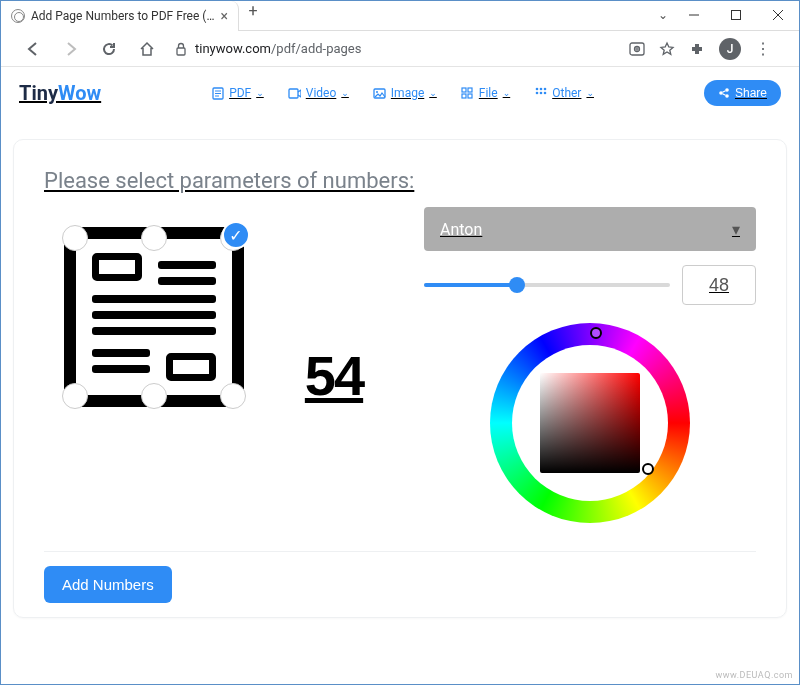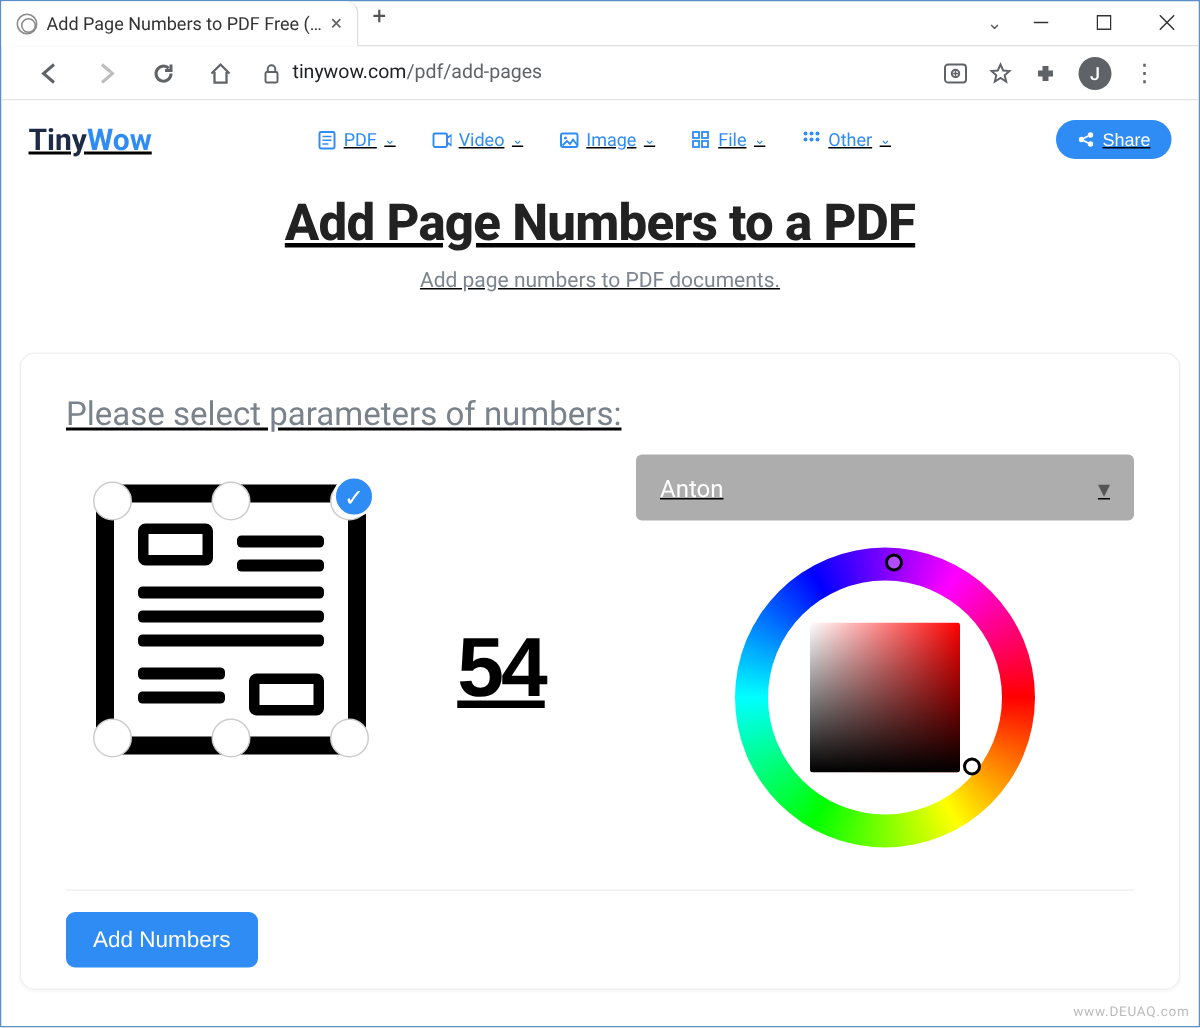--- a/index.html
+++ b/index.html
@@ -263,24 +263,20 @@
                 <circle cx="9" cy="9" r="1.8" fill="#fff"></circle>
                 <line x1="4.5" y1="5.2" x2="7.5" y2="3.7" stroke="#fff" stroke-width="1.2"></line>
                 <line x1="4.5" y1="6.8" x2="7.5" y2="8.3" stroke="#fff" stroke-width="1.2"></line>
               </svg>
             </span>
           <span>Share</span>
         </button>
       </div>
     </div>
 
-    <div class="hero">
-      <h1>Add Page Numbers to a PDF</h1>
-      <p>Add page numbers to PDF documents.</p>
-    </div>
 
     <div class="card">
       <div class="prompt">Please select parameters of numbers:</div>
 
       <div class="params">
 
         <div class="doc-preview">
           <div class="doc-border">
             <div style="position:absolute; top:14px; left:16px; width:50px; height:28px; border:7px solid #000; border-radius:5px;"></div>
             <div style="position:absolute; top:22px; right:16px; width:58px; height:8px; background:#000; border-radius:3px;"></div>
@@ -304,20 +300,28 @@
         <div class="sample">
           <div class="sample-num">54</div>
         </div>
 
         <div class="controls">
           <div class="select">
             <span>Anton</span>
             <span class="caret2">▾</span>
           </div>
 
+          <div class="size-row">
+            <div class="slider">
+              <div class="track"></div>
+              <div class="fill"></div>
+              <div class="thumb"></div>
+            </div>
+            <input class="size-input" value="48" style="">
+          </div>
 
           <div class="color-wheel">
             <div class="ring"></div>
             <div class="ring-mask"></div>
             <div class="sv-box"></div>
             <div class="ring-handle rh1"></div>
             <div class="ring-handle rh2"></div>
           </div>
         </div>
       </div>

